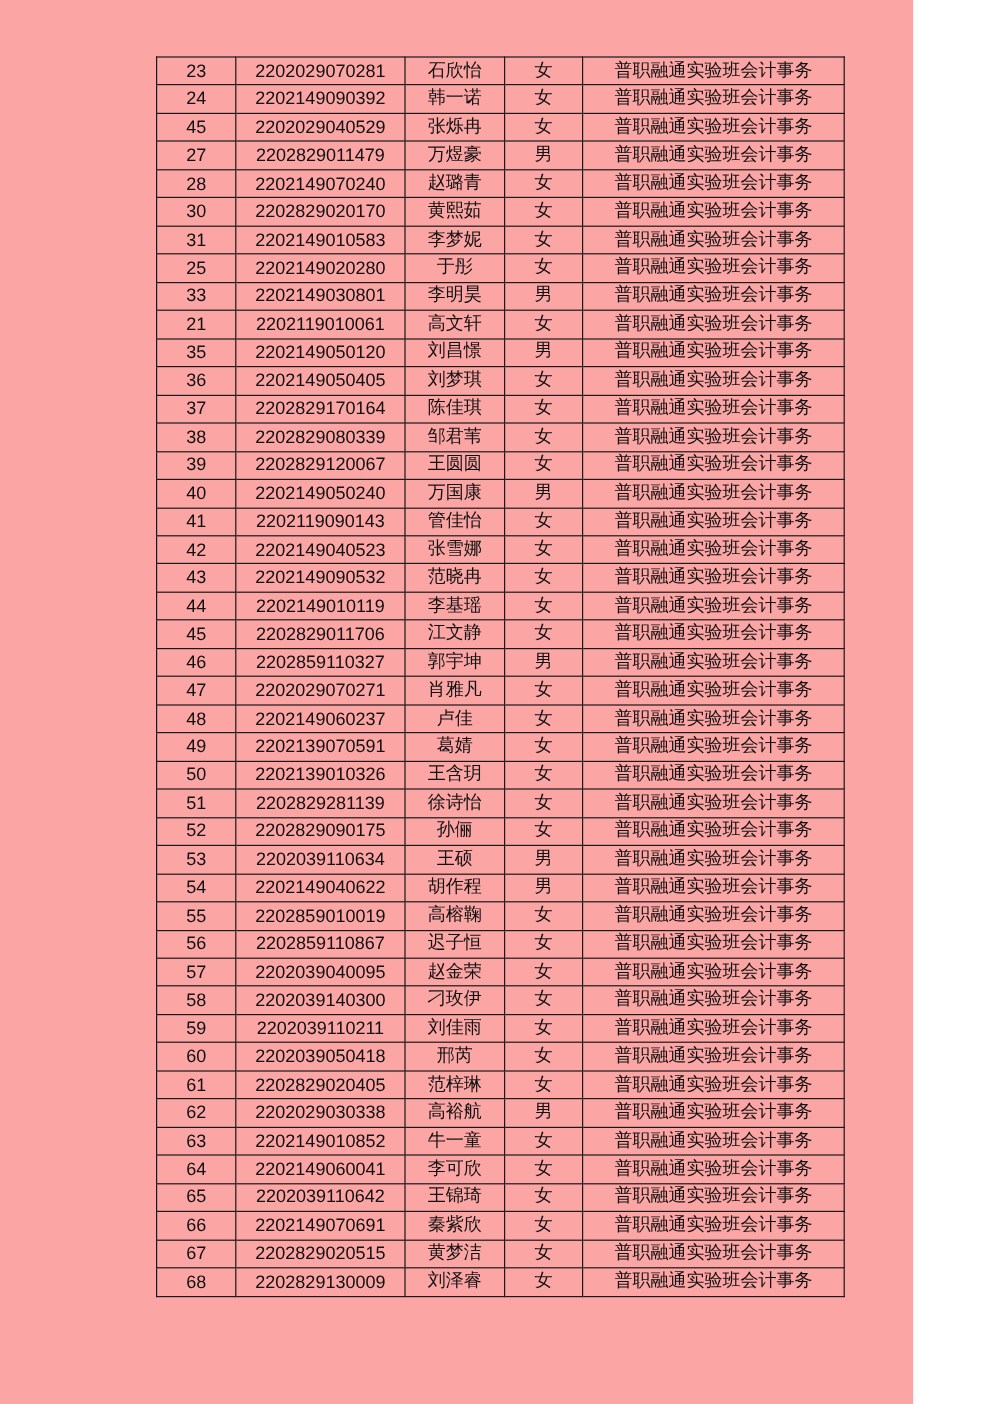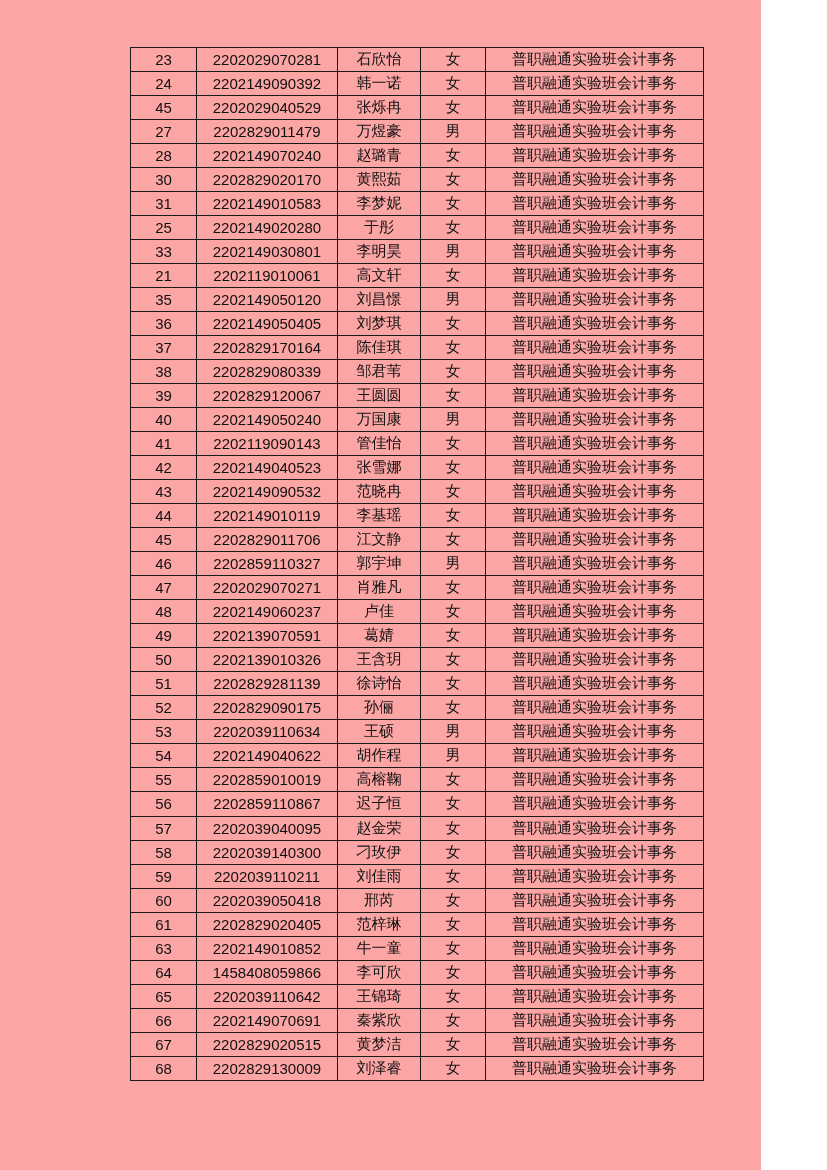--- a/index.html
+++ b/index.html
@@ -316,29 +316,36 @@
           <td class="col-class_name">普职融通实验班会计事务</td>
         </tr>
         <tr>
           <td class="col-num">61</td>
           <td class="col-student_id">2202829020405</td>
           <td class="col-name">范梓琳</td>
           <td class="col-gender">女</td>
           <td class="col-class_name">普职融通实验班会计事务</td>
         </tr>
         <tr>
+          <td class="col-num">62</td>
+          <td class="col-student_id">2202029030338</td>
+          <td class="col-name">高裕航</td>
+          <td class="col-gender">男</td>
+          <td class="col-class_name">普职融通实验班会计事务</td>
+        </tr>
+        <tr>
           <td class="col-num">63</td>
           <td class="col-student_id">2202149010852</td>
           <td class="col-name">牛一童</td>
           <td class="col-gender">女</td>
           <td class="col-class_name">普职融通实验班会计事务</td>
         </tr>
         <tr>
           <td class="col-num">64</td>
-          <td class="col-student_id">1458408059866</td>
+          <td class="col-student_id">2202149060041</td>
           <td class="col-name">李可欣</td>
           <td class="col-gender">女</td>
           <td class="col-class_name">普职融通实验班会计事务</td>
         </tr>
         <tr>
           <td class="col-num">65</td>
           <td class="col-student_id">2202039110642</td>
           <td class="col-name">王锦琦</td>
           <td class="col-gender">女</td>
           <td class="col-class_name">普职融通实验班会计事务</td>

